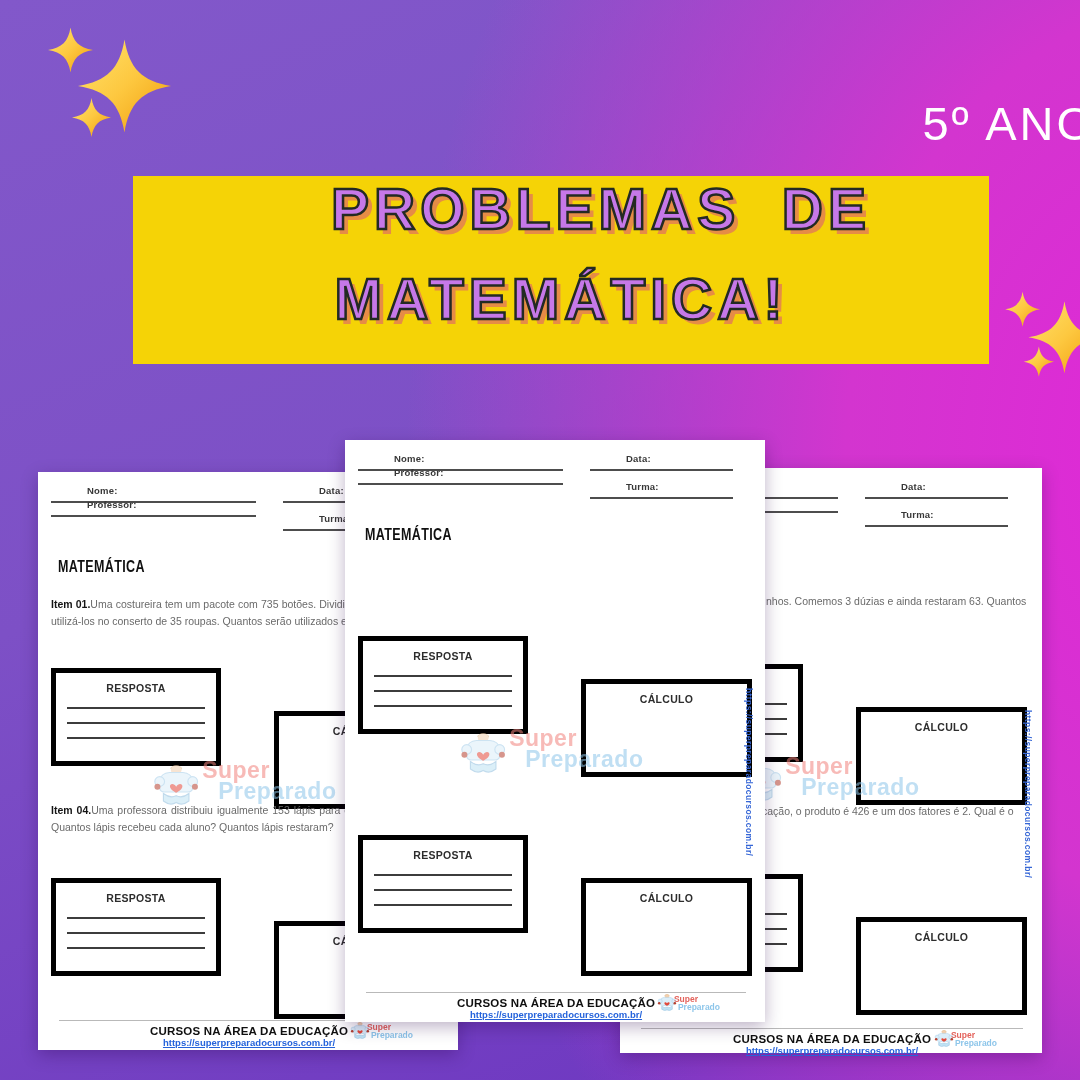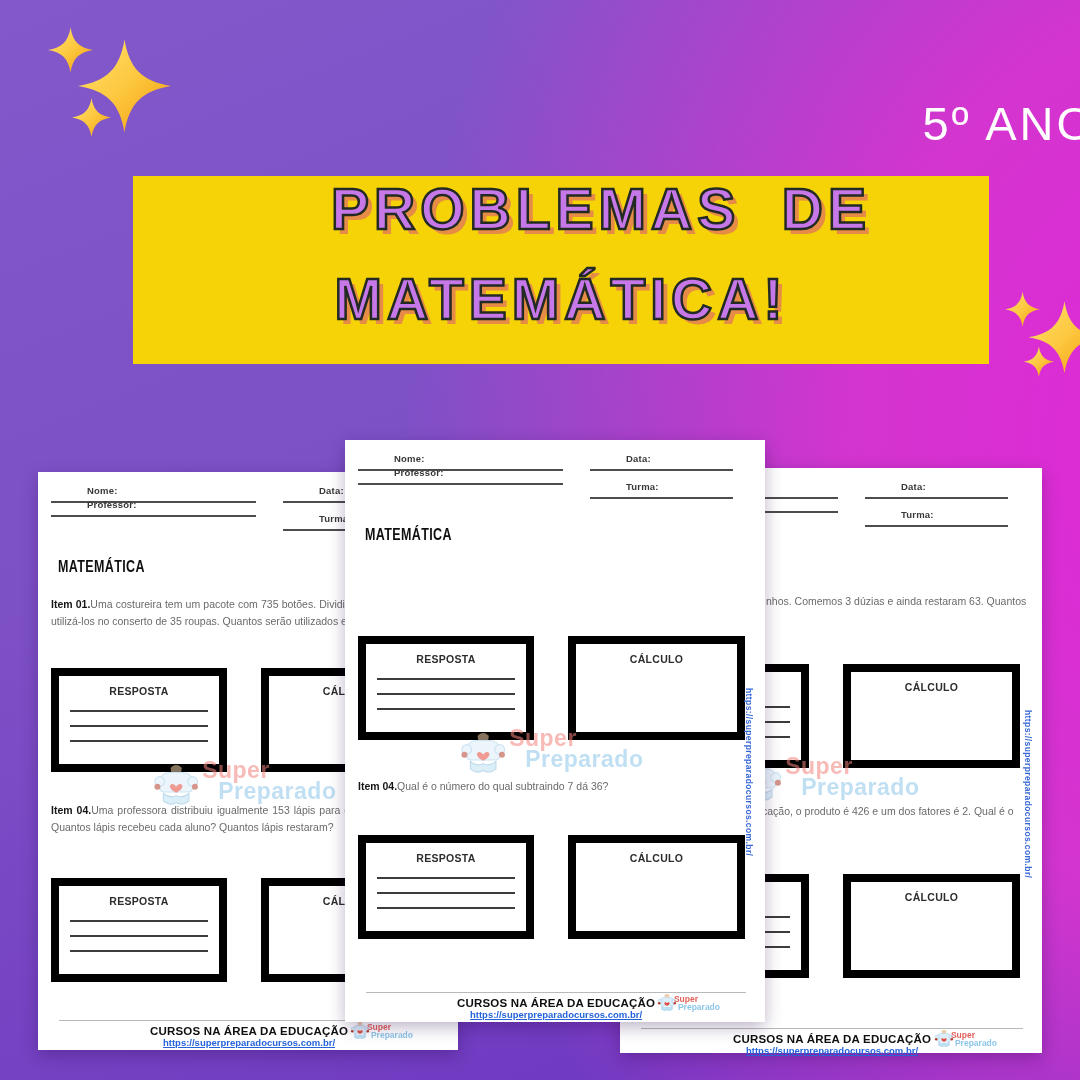--- a/index.html
+++ b/index.html
@@ -42,22 +42,22 @@
   .subject{position:absolute;left:20px;top:86px;font-size:16px;font-weight:800;color:#101010;
            transform:scaleX(.78);transform-origin:left center;letter-spacing:.5px;}
 
   .item{position:absolute;left:13px;right:14px;margin:0;font-size:10.5px;line-height:1.62;
         text-align:justify;color:#6a6a6a;}
   .it1{top:124px;} .it2{top:var(--i2);}
   .ilabel{color:#151515;font-weight:700;}
   .frag{position:absolute;margin:0;font-size:10.5px;color:#6a6a6a;white-space:nowrap;}
   .frag1{left:146px;top:127px;text-align:center;} .frag2{left:142px;top:337px;}
 
-  .abox{position:absolute;border:8px solid #000000;height:88px;background:#fff;}
-  .box-r{left:13px;width:160px;} .box-c{left:223px;width:161px;}
+  .abox{position:absolute;border:5px solid #000000;height:88px;background:#fff;}
+  .box-r{left:13px;width:160px;} .box-c{left:236px;width:161px;margin-top:43px;}
   .row1{top:196px;} .row2{top:var(--b2);}
   .blabel{text-align:center;margin-top:9px;font-size:10.5px;font-weight:800;
           letter-spacing:.3px;color:#2d2d2d;}
   .rline{margin:13px auto 0;width:86%;border-top:2.5px solid #3c3c3c;}
 
   .watermark{position:absolute;left:50%;top:288px;transform:translateX(-52%);
              display:flex;align-items:flex-start;opacity:.55;}
   .wm-mascot{width:48px;height:48px;margin-top:2px;}
   .wm-words{margin-left:2px;line-height:.92;font-weight:800;letter-spacing:.5px;}
   .wm-super{font-size:23px;color:#f2837d;}
@@ -227,21 +227,20 @@
   <div class="watermark">
     <svg class="wm-mascot">
         <use href="#mascot"></use>
       </svg>
     <div class="wm-words">
       <div class="wm-super">Super</div>
       <div class="wm-prep">Preparado</div>
     </div>
   </div>
 
-  <p class="item it2"><b class="ilabel">Item 04.</b><span>Qual é o número do qual subtraindo 7 dá 36?</span></p>
 
   <div class="abox box-r row2">
     <div class="blabel">RESPOSTA</div>
     <div class="rline"></div>
     <div class="rline"></div>
     <div class="rline"></div>
   </div>
   <div class="abox box-c row2">
     <div class="blabel">CÁLCULO</div>
   </div>

